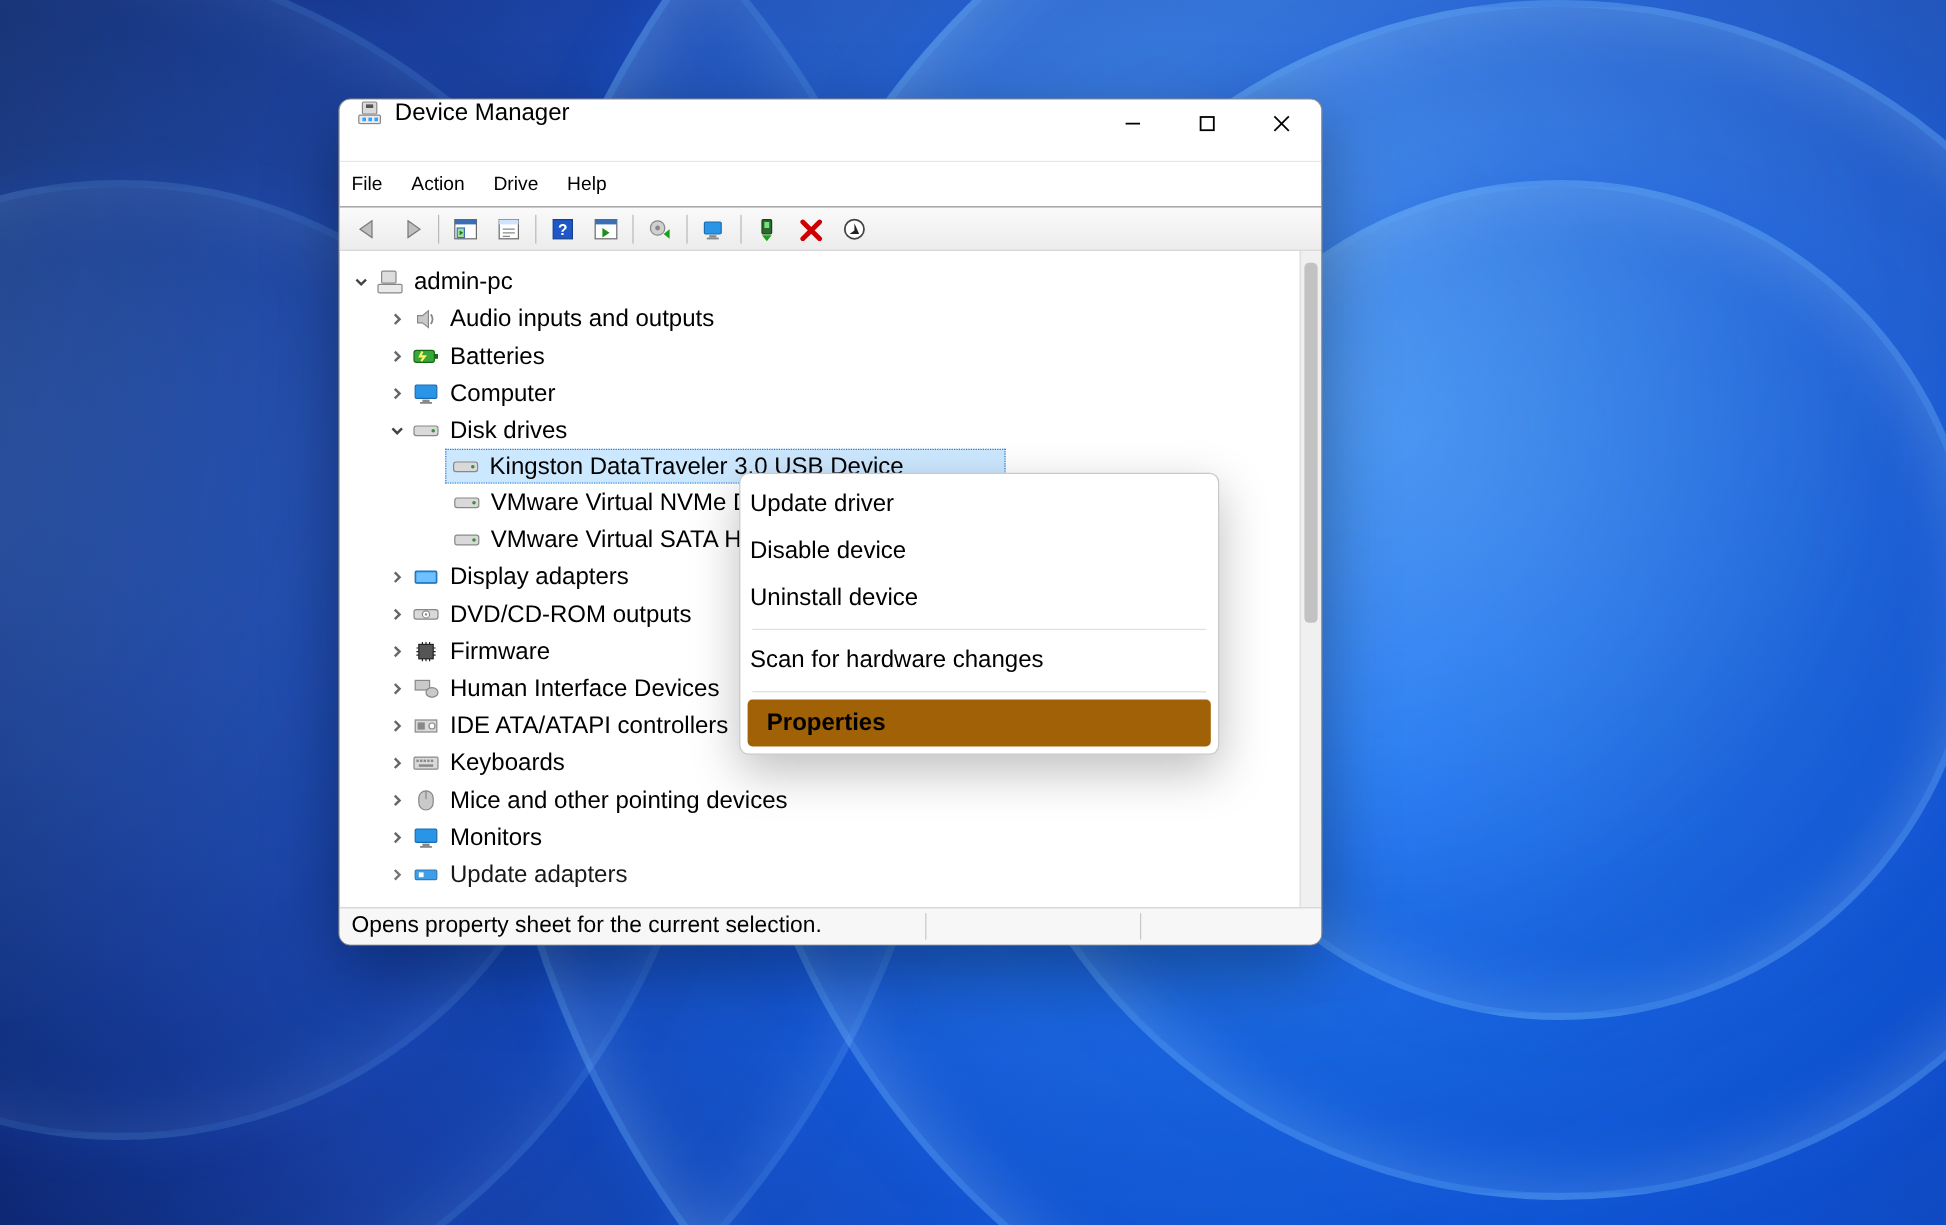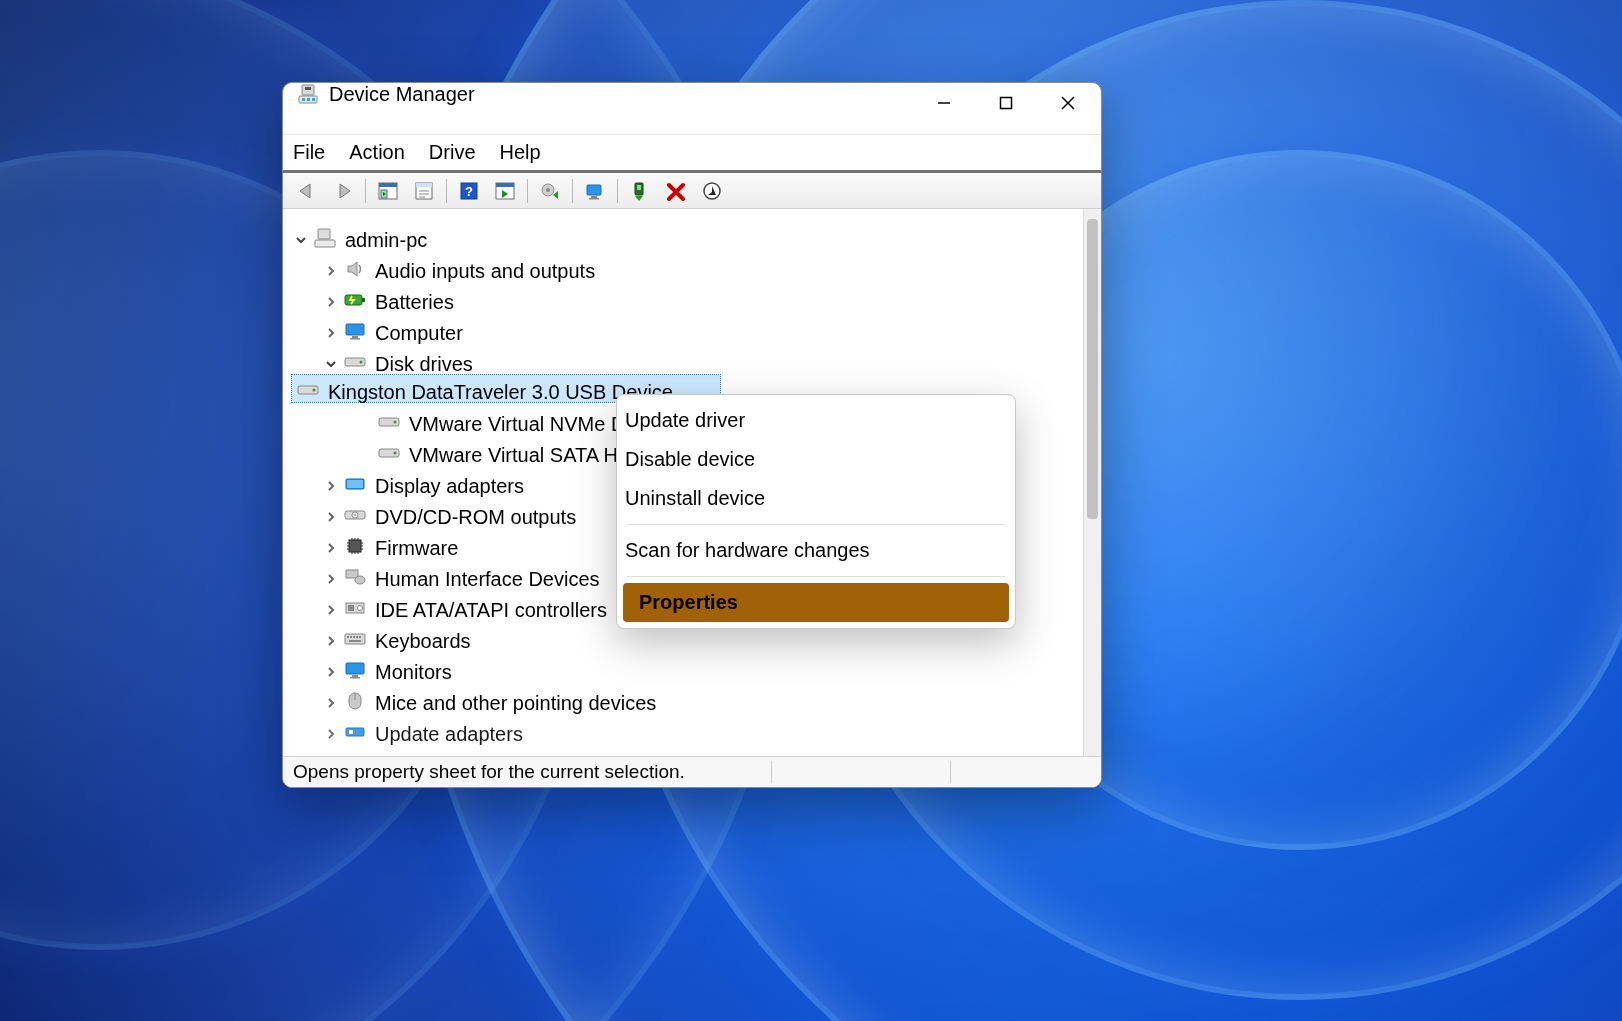--- a/index.html
+++ b/index.html
@@ -49,22 +49,22 @@
   .win-btn {
     width: 62px; height: 40px;
     display: flex; align-items: center; justify-content: center;
     color: #000; font-size: 16px;
   }
 
   .menubar {
     height: 38px;
     display: flex; align-items: center;
     padding: 0 10px; gap: 24px;
-    border-bottom: 3px solid #737373;
-    font-size: 20px;
+    border-bottom: 1px solid #737373;
+    font-size: 16px;
   }
   .menu-item { color: #000; }
 
   .toolbar {
     height: 36px;
     display: flex; align-items: center;
     padding: 0 6px;
     border-bottom: 1px solid #cfcfcf;
     background: linear-gradient(#fafafa, #ececec);
     gap: 0;
@@ -103,21 +103,21 @@
     padding: 0 6px;
     font-size: 19px; color: #000;
     background: #f7f7f7;
   }
   .status-cell { padding: 0 4px; }
   .status-sep { width:1px; height:22px; background:#c8c8c8; margin:0 4px;}
   .status-cell.main { flex: 1; }
 
   
   .row {
-    display: flex; align-items: flex-end;
+    display: flex; align-items: center;
     height: 31px;
     white-space: nowrap;
   }
   .chev {
     width: 20px; height: 20px;
     display: flex; align-items: center; justify-content: center;
     margin-right: 2px;
     color: #555;
   }
   .indent { display: inline-block; }
@@ -372,21 +372,21 @@
             </span>
           <span class="icon">
               <svg width="22" height="14" viewBox="0 0 22 14">
                 <rect x="1" y="3" width="20" height="8" rx="2" fill="#d9d9d9" stroke="#888"></rect>
                 <circle cx="17" cy="7" r="1.5" fill="#3a8f3a"></circle>
               </svg>
             </span>
           <span class="label">Disk drives</span>
         </div>
 
-        <div style="width:430px;">
+        <div style="width:467px;margin-left:80px;">
             <div class="row selected">
           <span class="indent" style="width:4px"></span>
           <span class="icon">
                 <svg width="22" height="14" viewBox="0 0 22 14">
                   <rect x="1" y="3" width="20" height="8" rx="2" fill="#d9d9d9" stroke="#888"></rect>
                   <circle cx="17" cy="7" r="1.5" fill="#3a8f3a"></circle>
                 </svg>
               </span>
           <span class="label">Kingston DataTraveler 3.0 USB Device</span>
         </div>
@@ -529,43 +529,43 @@
         </div>
 
         <div class="row">
           <span class="indent" style="width:30px"></span>
           <span class="chev">
               <svg width="12" height="12" viewBox="0 0 12 12">
                 <path d="M4 2 L8 6 L4 10" fill="none" stroke="#666" stroke-width="2"></path>
               </svg>
             </span>
           <span class="icon">
+              <svg width="16" height="20" viewBox="0 0 16 20">
+                <rect x="2" y="2" width="12" height="16" rx="6" fill="#c9c9c9" stroke="#888"></rect>
+                <line x1="8" y1="2" x2="8" y2="9" stroke="#888"></line>
+              </svg>
+            </span>
+          <span class="label">Mice and other pointing devices</span>
+        </div>
+
+        <div class="row">
+          <span class="indent" style="width:30px"></span>
+          <span class="chev">
+              <svg width="12" height="12" viewBox="0 0 12 12">
+                <path d="M4 2 L8 6 L4 10" fill="none" stroke="#666" stroke-width="2"></path>
+              </svg>
+            </span>
+          <span class="icon">
               <svg width="22" height="18" viewBox="0 0 22 18">
                 <rect x="2" y="2" width="18" height="11" rx="1" fill="#2a94e6" stroke="#1a6cb0"></rect>
                 <rect x="8" y="14" width="6" height="2" fill="#888"></rect>
                 <rect x="6" y="16" width="10" height="1.5" fill="#888"></rect>
               </svg>
             </span>
           <span class="label">Monitors</span>
-        </div>
-
-        <div class="row">
-          <span class="indent" style="width:30px"></span>
-          <span class="chev">
-              <svg width="12" height="12" viewBox="0 0 12 12">
-                <path d="M4 2 L8 6 L4 10" fill="none" stroke="#666" stroke-width="2"></path>
-              </svg>
-            </span>
-          <span class="icon">
-              <svg width="16" height="20" viewBox="0 0 16 20">
-                <rect x="2" y="2" width="12" height="16" rx="6" fill="#c9c9c9" stroke="#888"></rect>
-                <line x1="8" y1="2" x2="8" y2="9" stroke="#888"></line>
-              </svg>
-            </span>
-          <span class="label">Mice and other pointing devices</span>
         </div>
 
         <div class="row" style="opacity:.9">
           <span class="indent" style="width:30px"></span>
           <span class="chev">
               <svg width="12" height="12" viewBox="0 0 12 12">
                 <path d="M4 2 L8 6 L4 10" fill="none" stroke="#666" stroke-width="2"></path>
               </svg>
             </span>
           <span class="icon">

